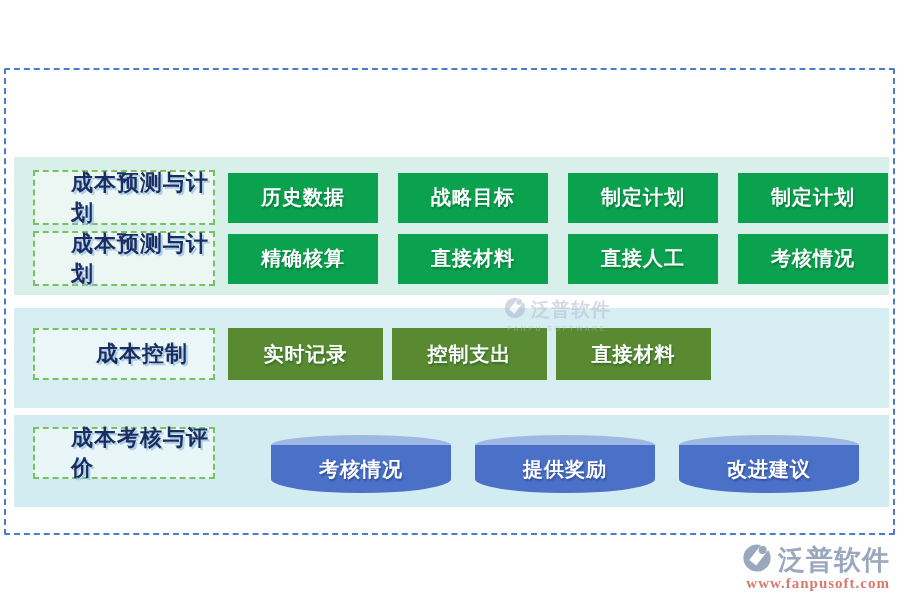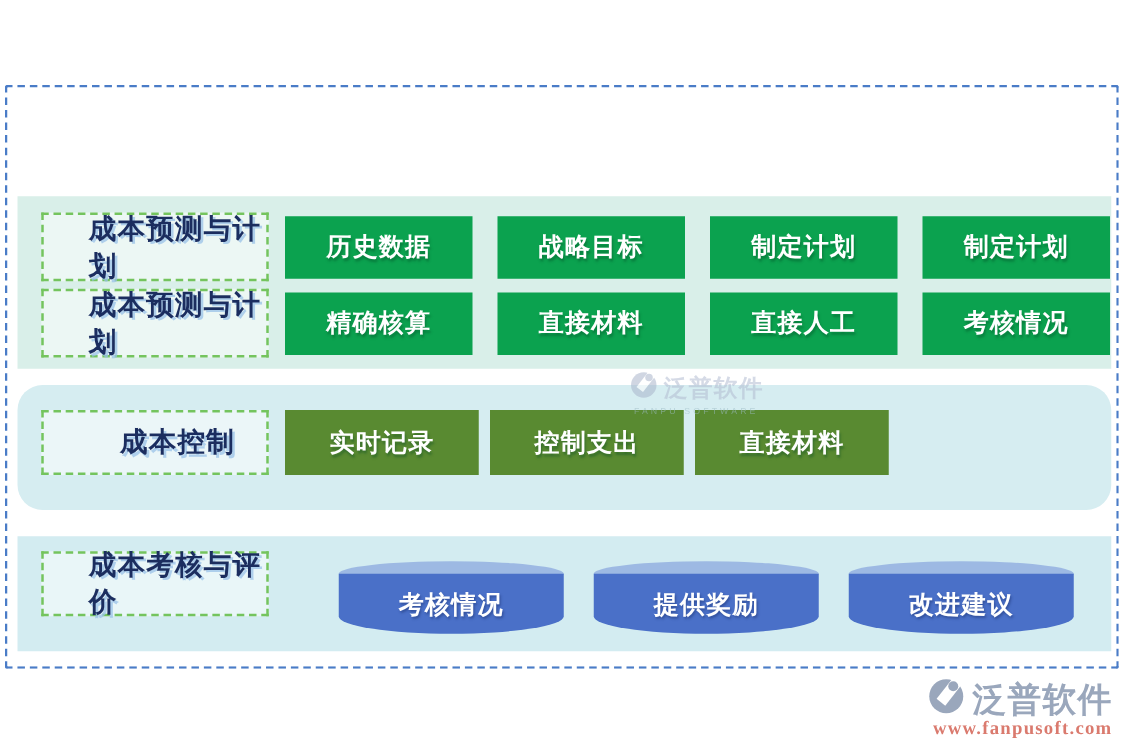--- a/index.html
+++ b/index.html
@@ -6,22 +6,22 @@
   .page{position:relative;width:900px;height:600px;background:#ffffff;overflow:hidden;
         font-family:"Liberation Sans","DejaVu Sans",sans-serif;}
   .outer-border{position:absolute;left:4px;top:68px;width:887px;height:463px;
         border:2px dashed #4a7cc7;border-radius:2px;}
   .title-bar{position:absolute;left:22px;top:88px;width:856px;height:53px;background:#2e9286;
         display:flex;align-items:center;justify-content:center;}
   .title-text{color:#ffffff;font-size:33px;font-weight:bold;letter-spacing:2px;
         text-shadow:2px 2px 0 rgba(20,80,70,0.35);}
   .panel{position:absolute;left:14px;width:875px;}
   .panel1{top:157px;height:138px;background:#d9efe9;}
-  .panel2{top:308px;height:100px;background:#d6edf1;border-radius:20px;}
-  .panel3{top:429px;height:92px;background:#d3ecf1;}
+  .panel2{top:308px;height:100px;background:#d6edf1;}
+  .panel3{top:415px;height:92px;background:#d3ecf1;}
   .row{position:absolute;left:19px;display:flex;align-items:stretch;}
   .row1{top:13px;height:55px;}
   .row2{top:74px;height:55px;}
   .rowc{top:20px;height:52px;}
   .rowe{top:12px;height:60px;}
   .label-box{box-sizing:border-box;width:182px;margin-right:13px;border:2px dashed #74c45e;
         background:rgba(255,255,255,0.5);display:flex;align-items:center;justify-content:center;padding-left:36px;}
   .label-text{color:#1b2d5f;font-size:22px;font-weight:bold;letter-spacing:1px;
         text-shadow:2px 2px 0 rgba(154,193,232,0.75);}
   .btn-group{display:flex;gap:20px;align-items:center;}

